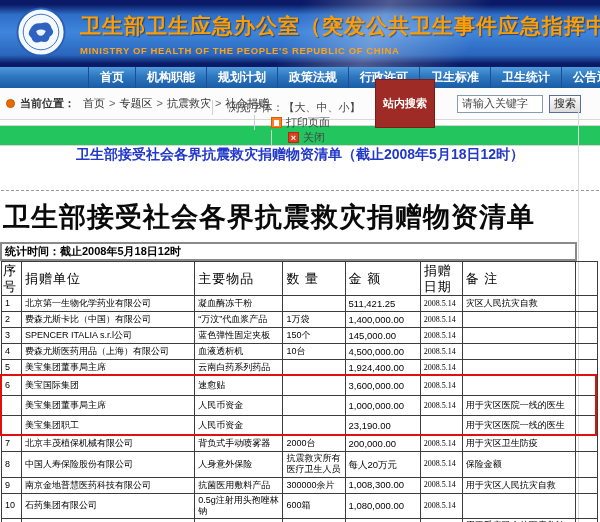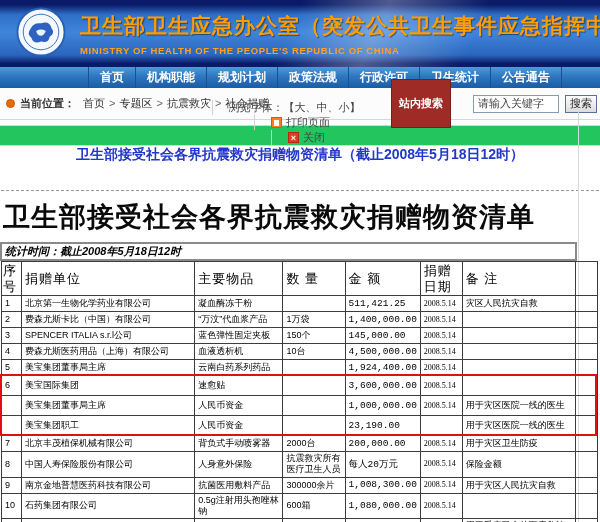--- a/index.html
+++ b/index.html
@@ -32,21 +32,21 @@
   .crumb-dot { width:9px; height:9px; border-radius:50%; background:#e86a00;
     border:1px solid #c85500; margin:0 5px 0 6px; flex:0 0 auto; }
   .crumb-label { font-weight:bold; margin-right:6px; white-space:nowrap; }
   .crumb-item { color:#333; margin:0 2px; cursor:pointer; white-space:nowrap; }
   .crumb-sep { color:#666; margin:0 2px; }
   .crumb-right { margin-left:auto; display:flex; align-items:center; }
   .site-search-btn { background:#9e2b25; color:#fff; font-size:11px; font-weight:bold;
     padding:16px 7px; border:1px solid #7a1d18; cursor:pointer; }
   .kw-input { width:86px; height:18px; margin-left:22px; border:1px solid #8a9ab0;
     font-size:11px; color:#444; padding:0 4px; font-family:"Liberation Sans",sans-serif; }
-  .search-btn { margin-left:6px; margin-right:3px; height:18px; font-size:11px; color:#222;
+  .search-btn { margin-left:6px; margin-right:19px; height:18px; font-size:11px; color:#222;
     background:linear-gradient(180deg,#fdfdfd,#dcdcdc); border:1px solid #5a6f9a;
     padding:0 4px; cursor:pointer; font-family:"Liberation Sans",sans-serif; }
 
   
   .tool-strip { margin-top:5px; height:21px; background:#22c55e;
     border-top:1px solid #d5d5d5; border-bottom:1px solid #d5d5d5;
     display:flex; align-items:center; justify-content:flex-end; font-size:11px; color:#444;flex-direction:column; }
   .tool-group { display:flex; align-items:center; border-left:1px solid #d0d0d0;
     padding:0 16px; height:15px; white-space:nowrap; cursor:pointer; }
   .tool-group.first { padding-right:28px; }
@@ -57,33 +57,33 @@
   .icon-close { width:11px; height:11px; background:#e03c1e; border:1px solid #b52a10;
     margin-right:4px; color:#fff; font-size:9px; line-height:10px; text-align:center; font-weight:bold; }
 
   
   .article-link-row { height:44px; display:flex; align-items:flex-start; justify-content:center; }
   .article-link { color:#2238c8; font-size:14px; font-weight:bold; cursor:pointer; white-space:nowrap; }
   .dash-sep { border-top:1px dashed #9a9a9a; margin:0 1px; }
   .big-title { font-size:27px; font-weight:bold; color:#0a0a0a; letter-spacing:1px;
     padding:8px 2px 7px 3px; white-space:nowrap;font-family:Liberation Mono, monospace; }
   .stats-box { border:2px solid #8a8a8a; height:19px; width:577px;
-    display:flex; align-items:center;font-style:italic; }
+    display:flex; align-items:center; }
   .stats-text { font-size:11px; font-weight:bold; color:#000; padding-left:3px; white-space:nowrap; }
 
   
   .table-area { position:relative; }
   table.donation { border-collapse:collapse; table-layout:fixed; width:597px; margin-left:1px; }
   table.donation th, table.donation td { border:1px solid #3c3c3c; vertical-align:middle;
     padding:1px 3px; overflow:hidden; }
   table.donation th { font-size:13px; font-weight:normal; text-align:left; height:34px;
     line-height:1.2; letter-spacing:1px; }
   table.donation th.c0 { letter-spacing:-1px; padding:1px 1px; }
   table.donation td { font-size:9px; color:#000; line-height:1.25; height:16px; }
-  table.donation td.c4 { font-family:Liberation Mono, monospace; font-size:9.5px; }
+  table.donation td.c4 { font-family:Liberation Sans, sans-serif; font-size:9.5px; }
   table.donation td.c5 { font-size:8px; font-family:"Liberation Serif",serif; }
   tr.red-row td { height:20px; }
   .highlight-box { position:absolute; left:0; width:597px; border:2px solid #e01010;
     pointer-events:none; z-index:5; }
 
   .page-edge-line { position:absolute; top:112px; bottom:0; left:578px; width:1px;
     background:#d9d9d9; z-index:0; }
 </style>
 </head>
 <body>
@@ -105,20 +105,21 @@
       <div class="banner-sub">MINISTRY OF HEALTH OF THE PEOPLE'S REPUBLIC OF CHINA</div>
     </div>
   </div>
 
   <div class="navbar">
       <span class="nav-item">首页</span>
       <span class="nav-item">机构职能</span>
       <span class="nav-item">规划计划</span>
       <span class="nav-item">政策法规</span>
       <span class="nav-item">行政许可</span>
+      <span class="nav-item">卫生标准</span>
       <span class="nav-item">卫生统计</span>
       <span class="nav-item">公告通告</span>
     </div>
 
   <div class="crumb-bar">
     <span class="crumb-dot"></span>
     <span class="crumb-label">当前位置：</span>
     <span id="crumb-items"><span class="crumb-item">首页</span><span class="crumb-sep">&gt;</span><span class="crumb-item">专题区</span><span class="crumb-sep">&gt;</span><span class="crumb-item">抗震救灾</span><span class="crumb-sep">&gt;</span><span class="crumb-item">社会捐赠</span></span>
     <span class="crumb-right">
       <span class="site-search-btn">站内搜索</span>

